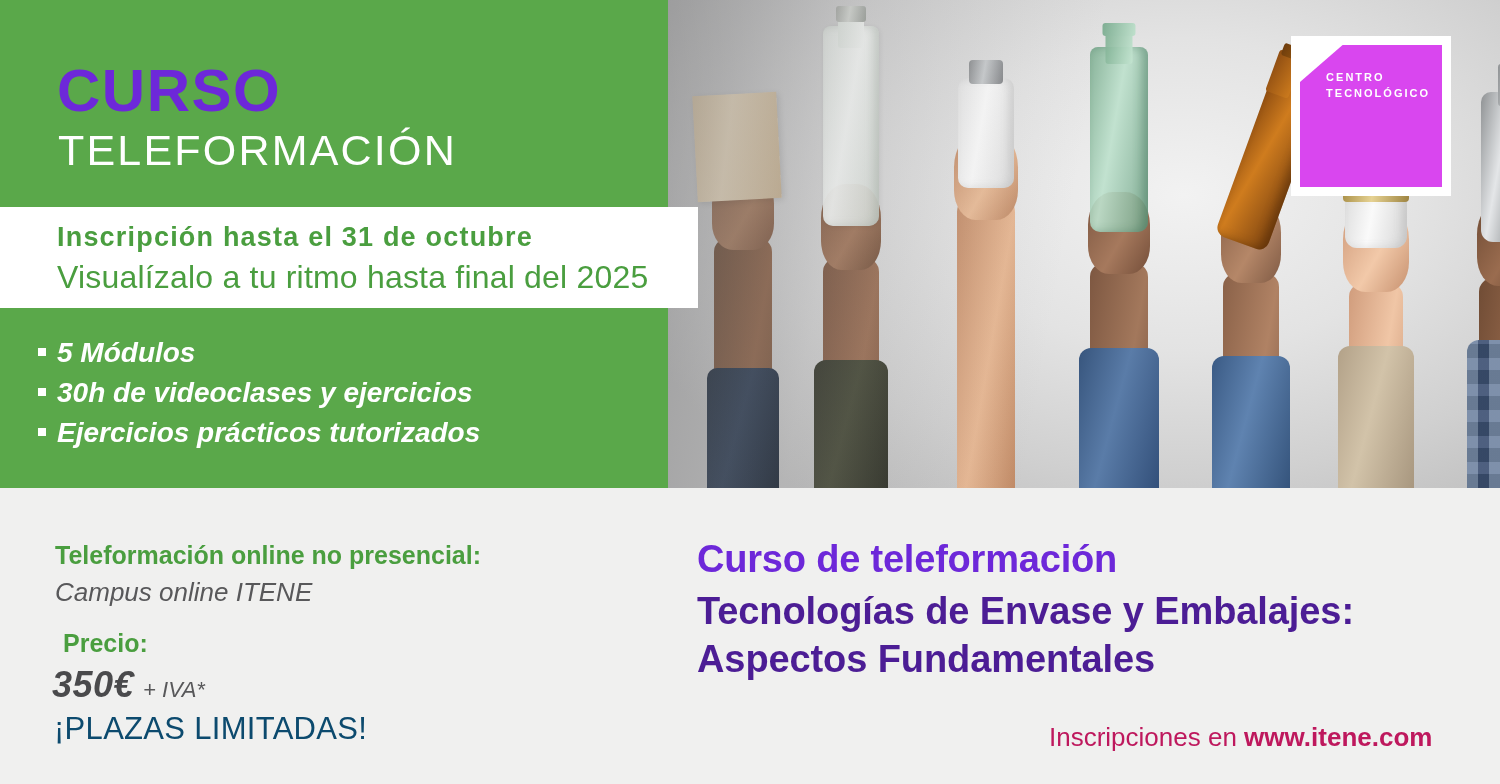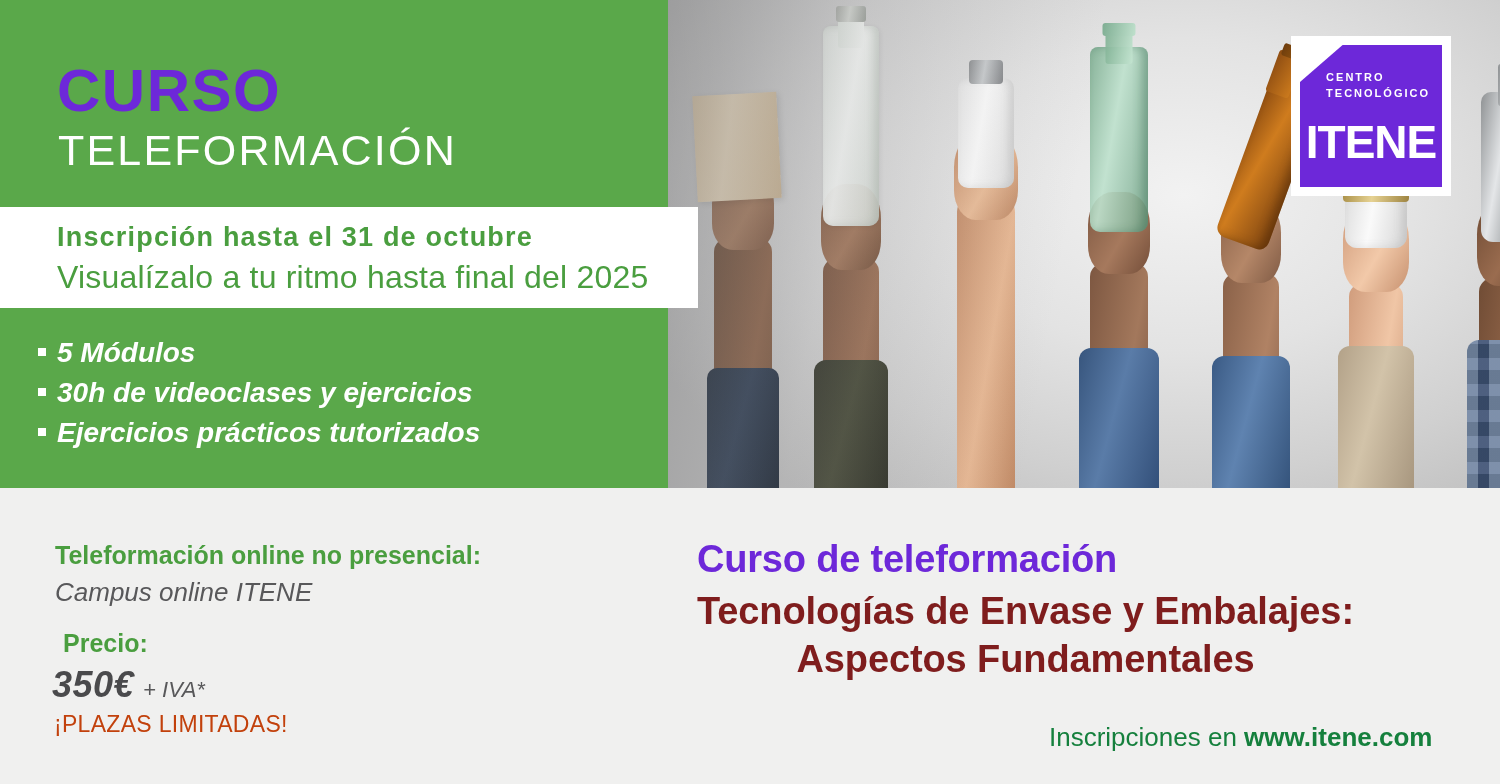--- a/index.html
+++ b/index.html
@@ -75,21 +75,21 @@
     position:relative; top:-6px;
   }
 
   
   .logo-wrap {
     position:absolute; left:1291px; top:36px; width:160px; height:160px;
     background:#fff; padding:9px;
   }
   .logo-mark {
     position:relative; width:100%; height:100%;
-    background:#6d28d9;
+    background:#d946ef;
     clip-path:polygon(30% 0, 100% 0, 100% 100%, 0 100%, 0 26%);
   }
   .logo-top {
     position:absolute; right:12px; top:25px;
     text-align:left; color:#fff;
     font-size:11px; font-weight:bold; letter-spacing:2px; line-height:1.45;
   }
   .logo-word {
     position:absolute; left:0; right:0; bottom:18px;
     text-align:center; color:#fff;
@@ -108,37 +108,37 @@
   }
   .price-label {
     position:absolute; left:55px; top:629px;
     font-size:25px; font-weight:bold; color:#4a9e3f;margin-left:8px;
   }
   .price-row { position:absolute; left:52px; top:664px; display:flex; align-items:baseline; gap:9px; }
   .price-amount { font-size:36px; font-style:italic; font-weight:bold; color:#4a4a4c; letter-spacing:.5px; }
   .price-tax { font-size:22px; font-style:italic; font-weight:400; color:#58585a; }
   .price-note {
     position:absolute; left:54px; top:711px;
-    font-size:23px; font-weight:400; color:#c2410c; letter-spacing:.3px;
+    font-size:31px; font-weight:400; color:#0c4a6e; letter-spacing:.3px;
   }
 
   
   .course-kicker {
     position:absolute; left:697px; top:539px;
     font-size:38px; font-weight:bold; color:#6d28d9;
     letter-spacing:-.2px; line-height:1.1;
   }
   .course-title {
     position:absolute; left:697px; top:588px;
-    font-size:38px; font-weight:bold; color:#7f1d1d;
-    line-height:1.25; letter-spacing:-.1px;text-align:center;
+    font-size:38px; font-weight:bold; color:#4c1d95;
+    line-height:1.25; letter-spacing:-.1px;
   }
   .signup {
     position:absolute; left:1049px; top:722px;
-    font-size:26px; color:#15803d; font-weight:400; white-space:nowrap;
+    font-size:26px; color:#be185d; font-weight:400; white-space:nowrap;
   }
   .signup b { font-weight:bold; }
 </style>
 </head>
 <body>
 
 <div class="banner">
 
   <div class="photo">
 
@@ -227,21 +227,20 @@
       <span>Ejercicios prácticos tutorizados</span>
     </div>
   </div>
 
   <div class="logo-wrap">
     <div class="logo-mark">
       <div class="logo-top">
         <div>CENTRO</div>
         <div>TECNOLÓGICO</div>
       </div>
-      <div class="logo-word">ITENE</div>
     </div>
   </div>
 
   <div class="info-modality-label">Teleformación online no presencial:</div>
   <div class="info-modality-value">Campus online ITENE</div>
 
   <div class="price-label">Precio:</div>
   <div class="price-row">
     <span class="price-amount">350€</span>
     <span class="price-tax">+ IVA*</span>

